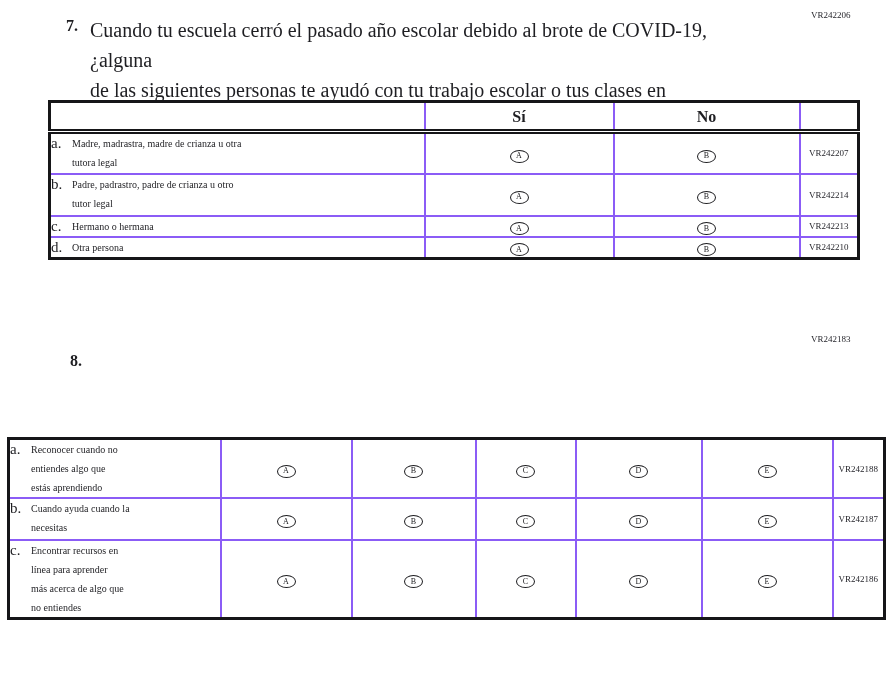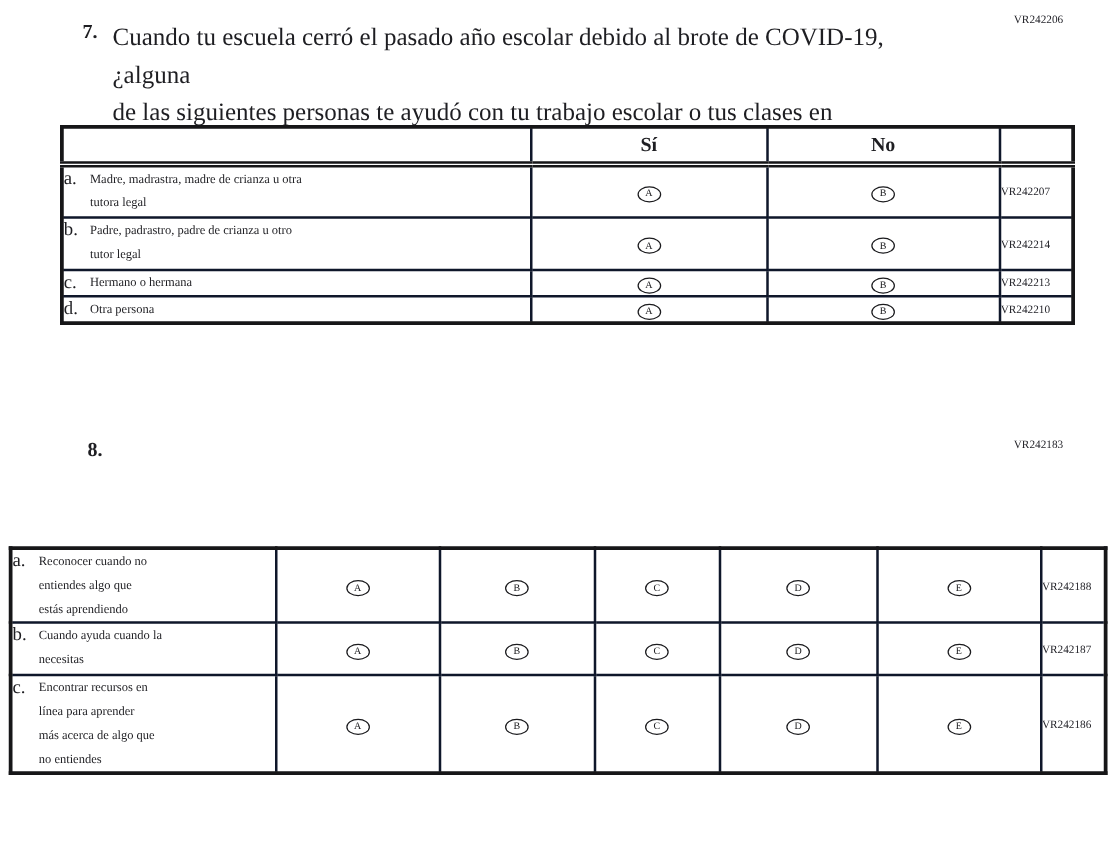--- a/index.html
+++ b/index.html
@@ -45,21 +45,21 @@
   }
 
   
   table.survey {
     position: absolute;
     border-collapse: collapse;
     table-layout: fixed;
     background: #ffffff;
   }
   table.survey th, table.survey td {
-    border: 2px solid #0f172a;
+    border: 2px solid #8b5cf6;
     padding: 0;
     overflow: hidden;
   }
   table.survey { border: 3px solid #161618; }
   table.survey th {
     font-weight: bold;
     text-align: center;
     vertical-align: middle;
     white-space: pre-line;
     border-bottom: 5px double #161618;
@@ -94,21 +94,21 @@
     width: 17px;
     height: 11px;
     border: 1.4px solid #1b1b1e;
     border-radius: 50%;
     font-size: 8px;
     line-height: 1;
     color: #1b1b1e;
     font-family: "Liberation Serif", serif;
   }
   td.vr {
-    text-align: left;
+    text-align: center;
     vertical-align: middle;
     font-size: 9px;
     color: #26262c;
     padding: 0 1px;
   }
 </style>
 </head>
 <body>
 
 <div id="page">
@@ -178,21 +178,21 @@
           <span class="row-text">Otra persona</span>
         </div>
       </td>
       <td class="opt"><span class="bubble">A</span></td>
       <td class="opt"><span class="bubble">B</span></td>
       <td class="vr">VR242210</td>
     </tr>
   </tbody>
     </table>
 
-  <span class="vr-top" style="top:350px; left:811px;">VR242183</span>
+  <span class="vr-top" style="top:334px; left:811px;">VR242183</span>
 
   <div class="question" style="top:350px; left:70px; width:740px;">
     <span class="q-number">8.</span>
   </div>
 
   <table class="survey" id="table8" style="top:437px; left:7px; width:876px;">
     <colgroup>
       <col style="width:212px">
         <col style="width:131px">
         <col style="width:124px">

